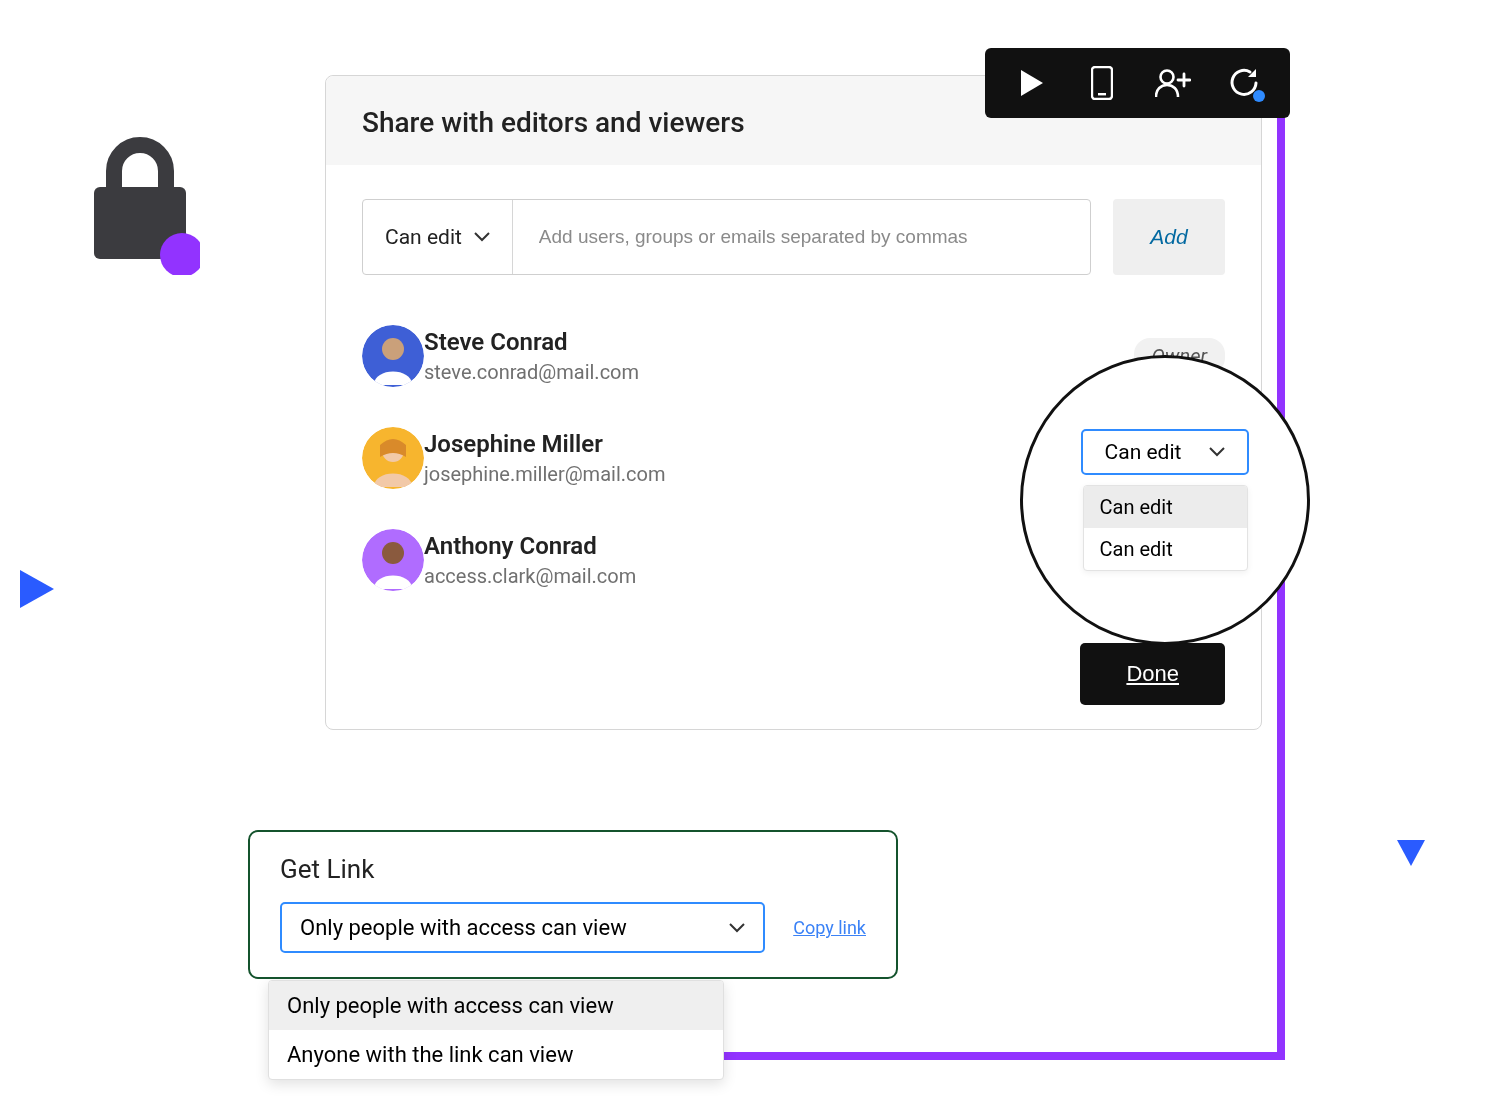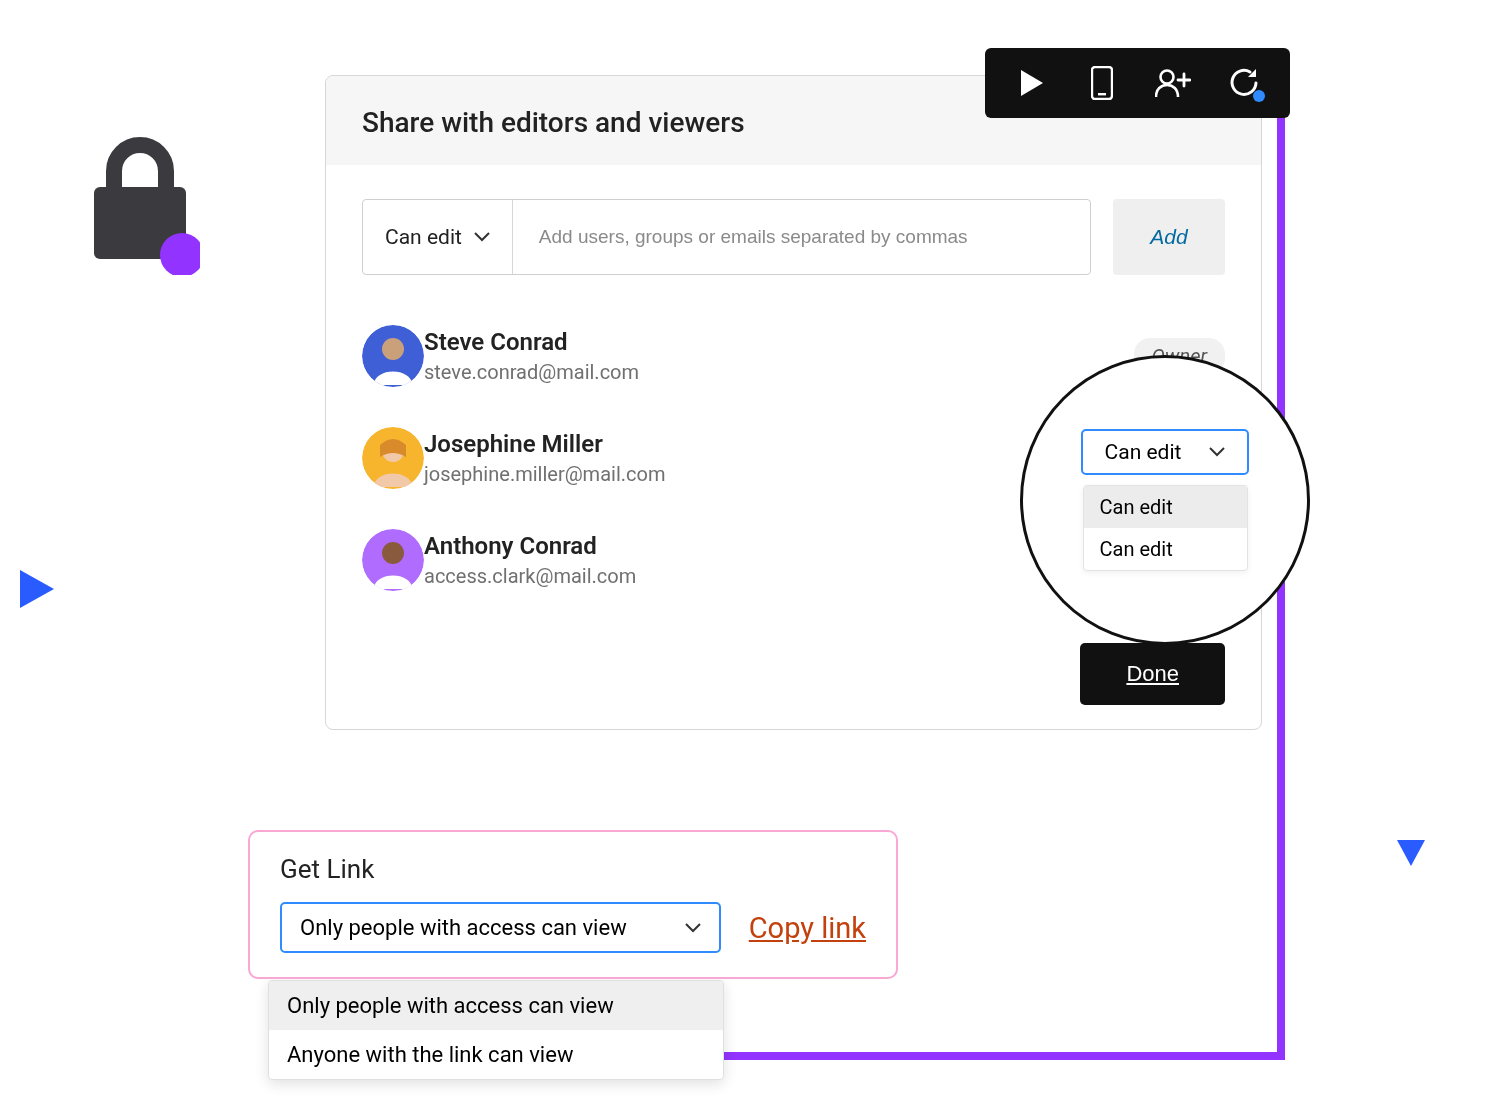--- a/index.html
+++ b/index.html
@@ -260,21 +260,21 @@
   }
   .mag-options div.sel { background: #ececec; }
 
   
   .getlink {
     position: absolute;
     left: 248px;
     top: 830px;
     width: 650px;
     background: #fff;
-    border: 2px solid #f9a8d4;
+    border: 2px solid #14532d;
     border-radius: 10px;
     padding: 22px 30px 24px;
     z-index: 30;
   }
   .getlink h3 {
     font-size: 26px;
     font-weight: 400;
     color: #222;
     margin-bottom: 18px;
   }
@@ -288,23 +288,23 @@
     border: 2px solid #2f8bff;
     border-radius: 5px;
     padding: 11px 18px;
     display: flex;
     align-items: center;
     justify-content: space-between;
     font-size: 22px;
     cursor: pointer;
   }
   .copy-link {
-    color: #c2410c;
+    color: #3b82f6;
     text-decoration: underline;
-    font-size: 29px;
+    font-size: 18px;
     cursor: pointer;
   }
   .link-options {
     position: absolute;
     left: 268px;
     top: 980px;
     width: 456px;
     background: #fff;
     border: 1px solid #e0e0e0;
     border-radius: 4px;

